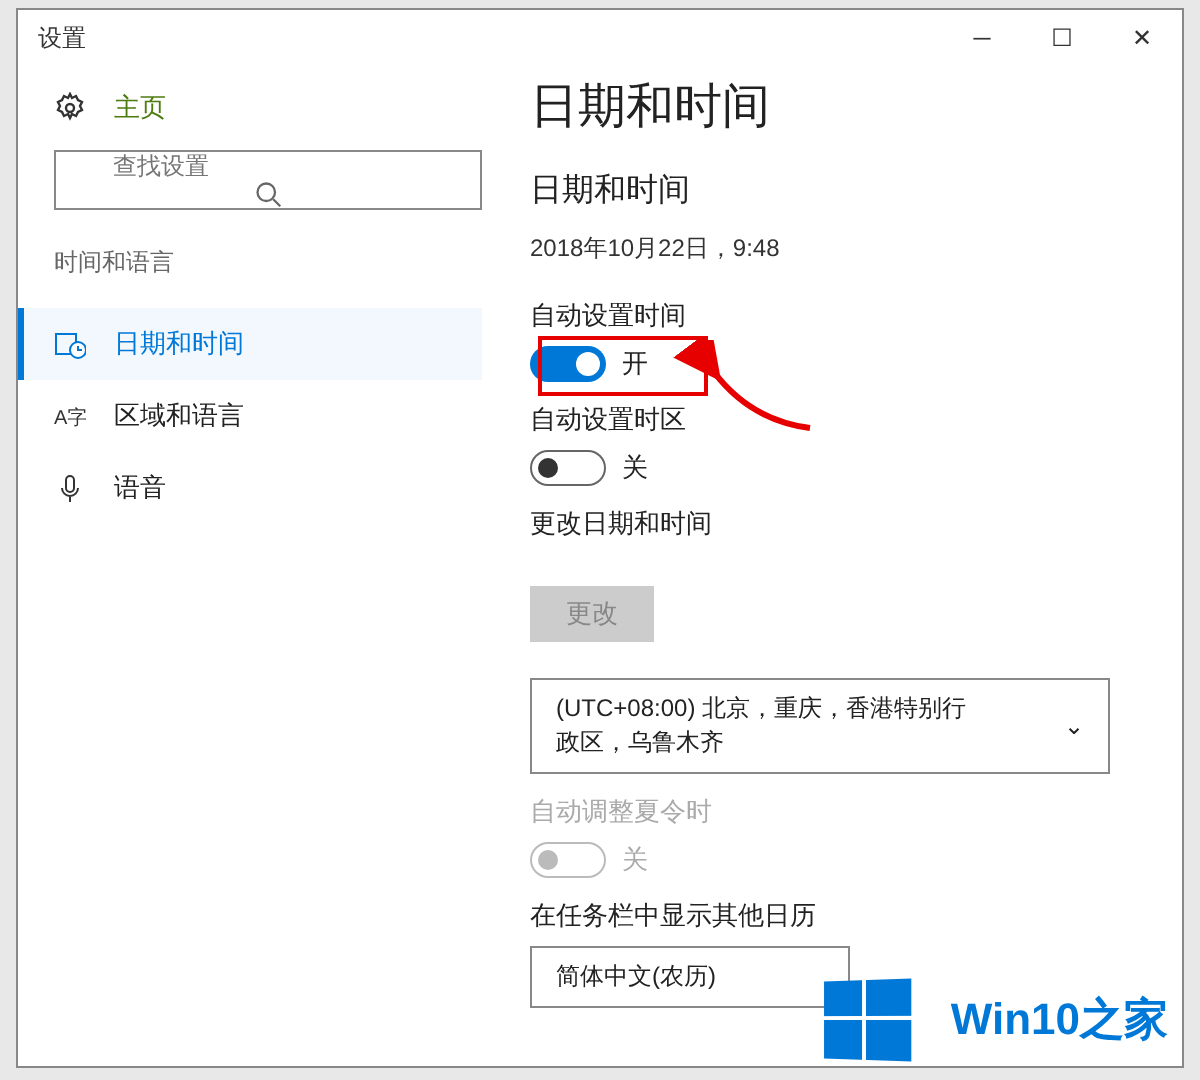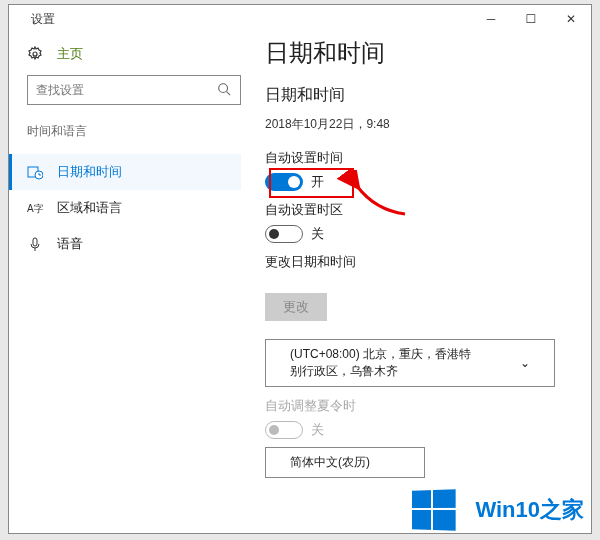--- a/index.html
+++ b/index.html
@@ -1,24 +1,24 @@
 <!DOCTYPE html>
 <html><head>
 <meta charset="utf-8">
 <style>
   * { margin: 0; padding: 0; box-sizing: border-box; font-family: "Microsoft YaHei", "Segoe UI", sans-serif; }
   body { background: #e8e8e8; width: 600px; height: 540px; overflow: hidden; position: relative; }
   .window { position: absolute; left: 8px; top: 4px; width: 584px; height: 530px; background: #fff; border: 1px solid #888; }
-  .titlebar { height: 28px; display: flex; align-items: center; justify-content: space-between; padding-left: 22px; font-size: 12px; color: #333; }
+  .titlebar { height: 28px; display: flex; align-items: center; justify-content: space-between; padding-left: 10px; font-size: 12px; color: #333; }
   .winbtns { display: flex; }
   .winbtn { width: 40px; height: 28px; display: flex; align-items: center; justify-content: center; font-size: 12px; color: #333; }
   .content { display: flex; height: calc(100% - 28px); }
   .sidebar { width: 250px; padding: 8px 18px 0 18px; }
   .home { display: flex; align-items: center; gap: 14px; font-size: 13px; color: #4d7c0f; margin-bottom: 12px; margin-top: 4px; }
-  .search { border: 1px solid #888; height: 30px; display: flex; align-items: center; padding: 0 8px; margin-bottom: 18px; }
+  .search { border: 1px solid #888; height: 30px; display: flex; align-items: center; padding: 0 8px; margin-bottom: 18px; flex-direction: column; }
   .search input { border: none; outline: none; flex: 1; font-size: 12px; color: #666; background: transparent; }
   .section-label { font-size: 12px; color: #666; margin-bottom: 14px; }
   .navitem { display: flex; align-items: center; gap: 14px; height: 36px; font-size: 13px; color: #222; cursor: pointer; margin-left: -18px; padding-left: 18px; }
   .navitem.active { color: #0078d7; border-left: 3px solid #0078d7; padding-left: 15px; background: #f2f8fd; }
   .icon { width: 16px; height: 16px; display: inline-flex; justify-content: center; }
   .main { flex: 1; padding: 4px 20px 0 6px; overflow: hidden; }
   h1 { font-size: 24px; font-weight: 400; color: #222; margin-bottom: 16px; }
   h2 { font-size: 16px; font-weight: 400; color: #222; margin-bottom: 10px; }
   .timestamp { font-size: 12px; color: #333; margin-bottom: 16px; }
   .setting-label { font-size: 13px; color: #222; margin-bottom: 6px; margin-top: 10px; }
@@ -27,21 +27,21 @@
   .toggle { width: 38px; height: 18px; border-radius: 10px; position: relative; }
   .toggle.on { background: #0078d7; }
   .toggle.on::after { content: ""; width: 12px; height: 12px; background: #fff; border-radius: 50%; position: absolute; right: 3px; top: 3px; }
   .toggle.off { background: #fff; border: 1px solid #666; }
   .toggle.off::after { content: ""; width: 10px; height: 10px; background: #333; border-radius: 50%; position: absolute; left: 3px; top: 3px; }
   .toggle.off.disabled { border-color: #bbb; }
   .toggle.off.disabled::after { background: #bbb; }
   .toggle-text { font-size: 13px; color: #222; }
   .toggle-text.disabled { color: #aaa; }
   .btn-disabled { background: #ccc; color: #888; font-size: 13px; padding: 5px 18px; border: none; display: inline-block; margin-top: 16px; margin-bottom: 14px; }
-  .dropdown { border: 1px solid #888; padding: 6px 24px; font-size: 12px; color: #222; display: flex; align-items: center; justify-content: space-between; max-width: 290px; margin-top: 4px; margin-bottom: 8px; gap: 40px; }
+  .dropdown { border: 1px solid #888; padding: 6px 12px; font-size: 12px; color: #222; display: flex; align-items: center; justify-content: space-between; max-width: 290px; margin-top: 4px; margin-bottom: 8px; gap: 40px; }
   .highlight-box { position: absolute; border: 2px solid #e60000; pointer-events: none; }
   .arrow-svg { position: absolute; pointer-events: none; }
   .footer-logo { position: absolute; right: 16px; bottom: 10px; display: flex; align-items: center; gap: 20px; }
   .winlogo { display: grid; grid-template-columns: 20px 22px; grid-template-rows: 18px 20px; gap: 2px; transform: perspective(80px) rotateY(-8deg); }
   .winlogo div { background: #0078d7; }
   .footer-text { display: flex; flex-direction: column; color: #0078d7; }
   .footer-text .t1 { font-size: 22px; font-weight: bold; line-height: 1; }
   .footer-text .t2 { font-size: 10px; line-height: 1.2; color: #0078d7; }
 </style>
 </head>
@@ -135,20 +135,21 @@
         <span>(UTC+08:00) 北京，重庆，香港特别行政区，乌鲁木齐</span>
         <span>⌄</span>
       </div>
 
       <div class="setting-label disabled">自动调整夏令时</div>
       <div class="toggle-row">
         <div class="toggle off disabled"></div>
         <span class="toggle-text disabled">关</span>
       </div>
 
+      <div class="setting-label">在任务栏中显示其他日历</div>
       <div class="dropdown" style="max-width:160px">
         <span>简体中文(农历)</span>
       </div>
     </div>
   </div>
 </div>
 
 <div class="highlight-box" style="left:269px; top:168px; width:85px; height:30px;"></div>
 <svg class="arrow-svg" style="left:335px; top:170px; width:80px; height:50px;">
   <defs>

